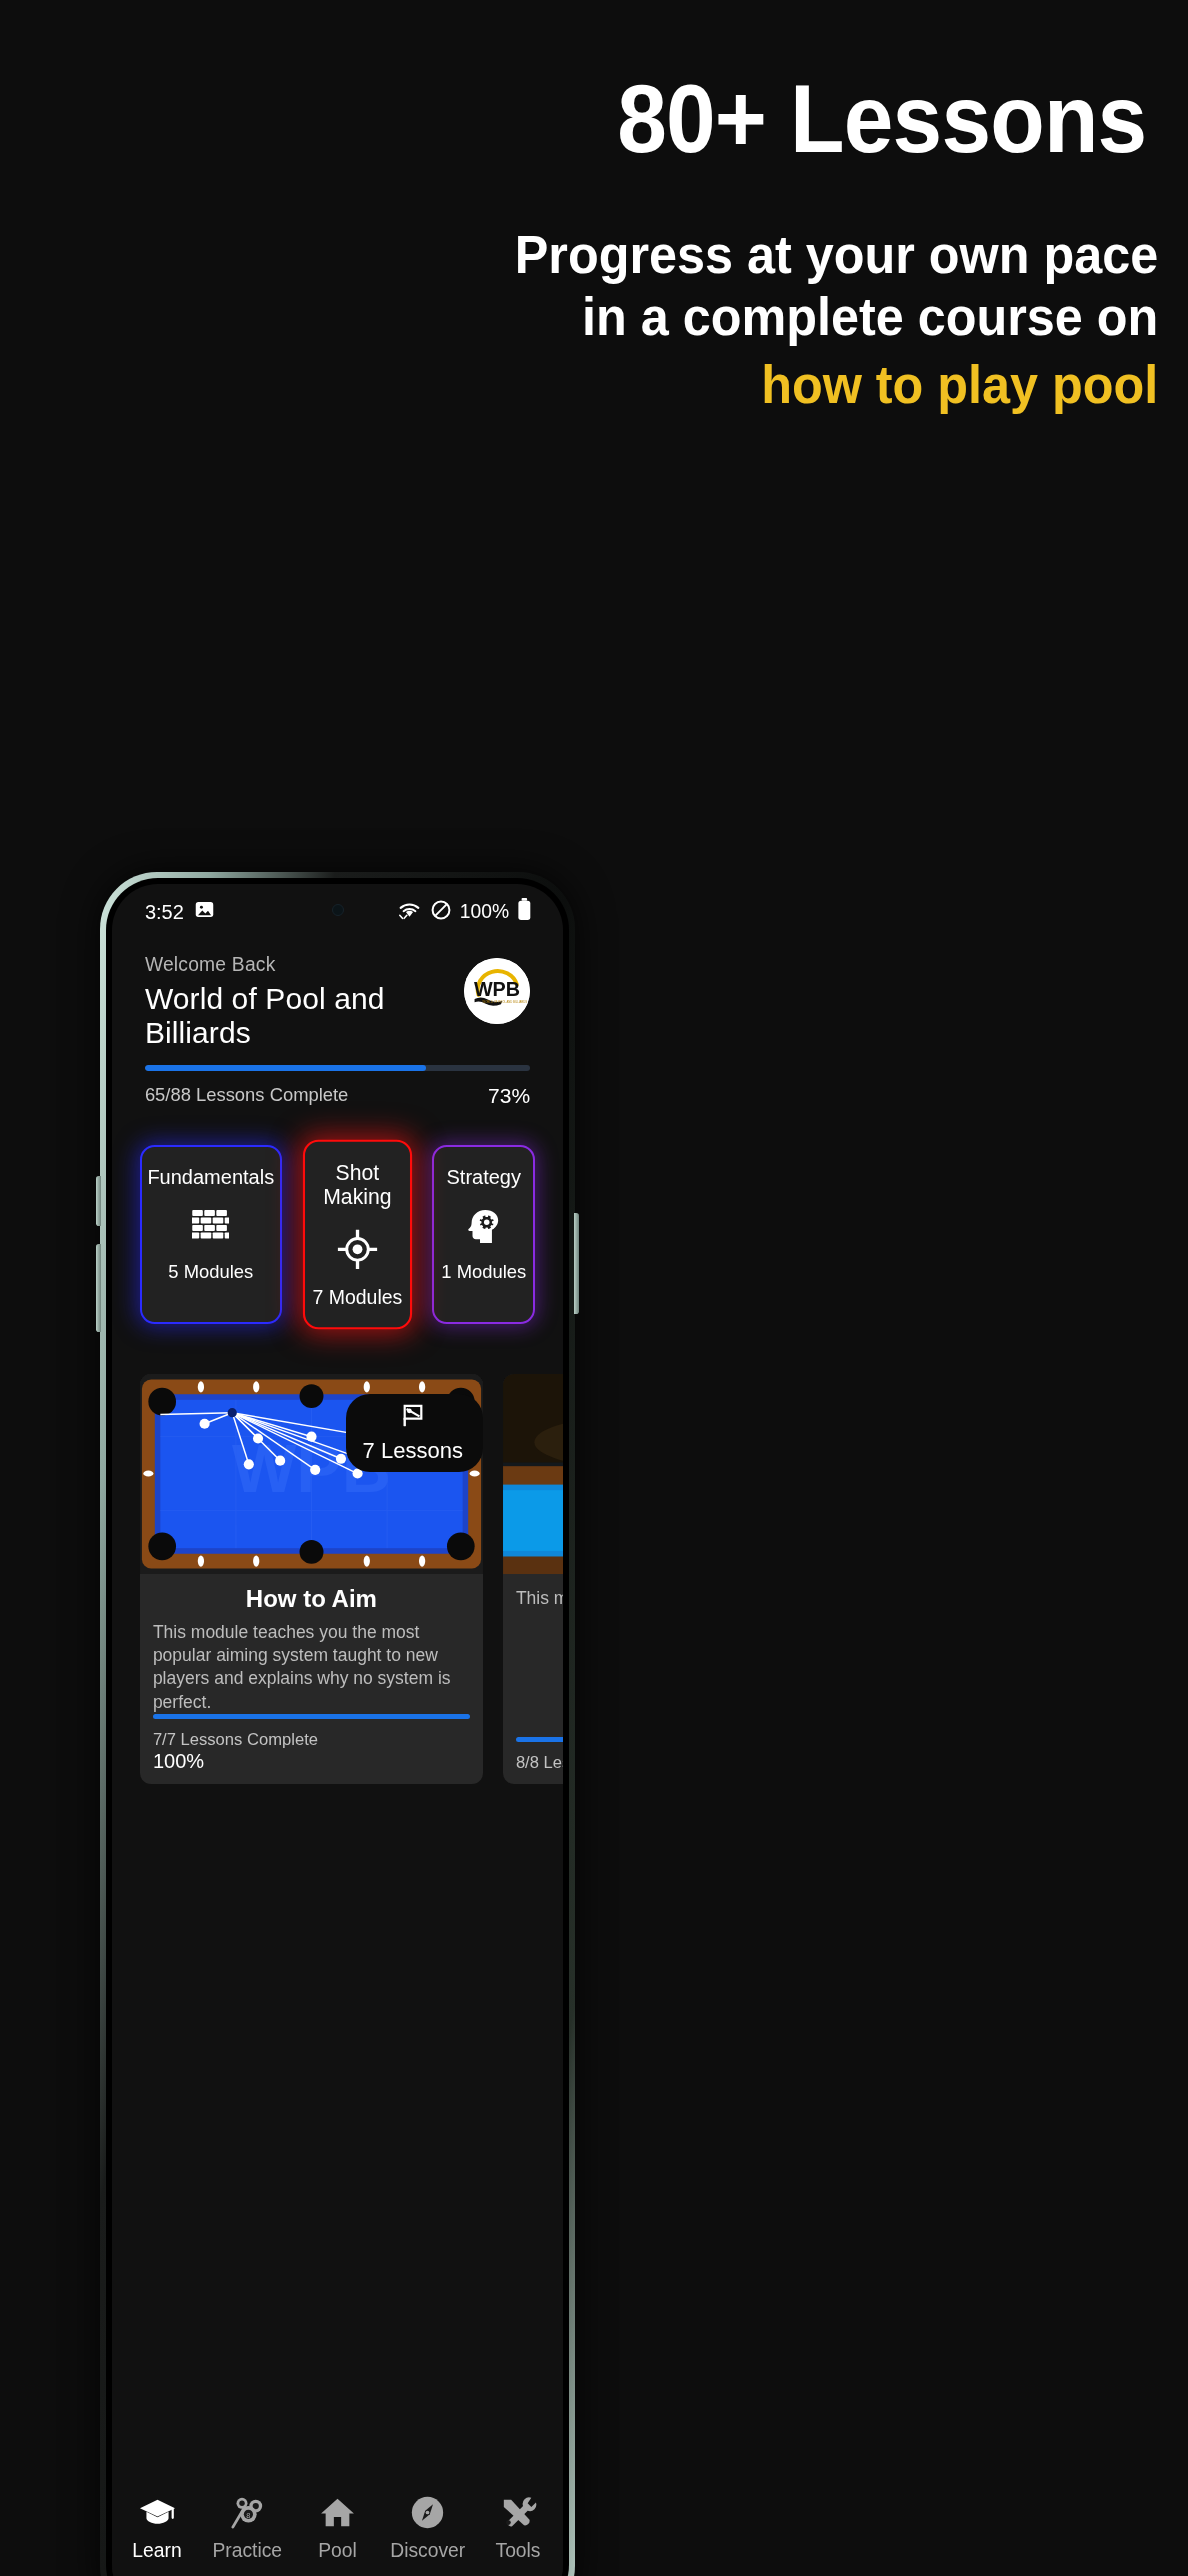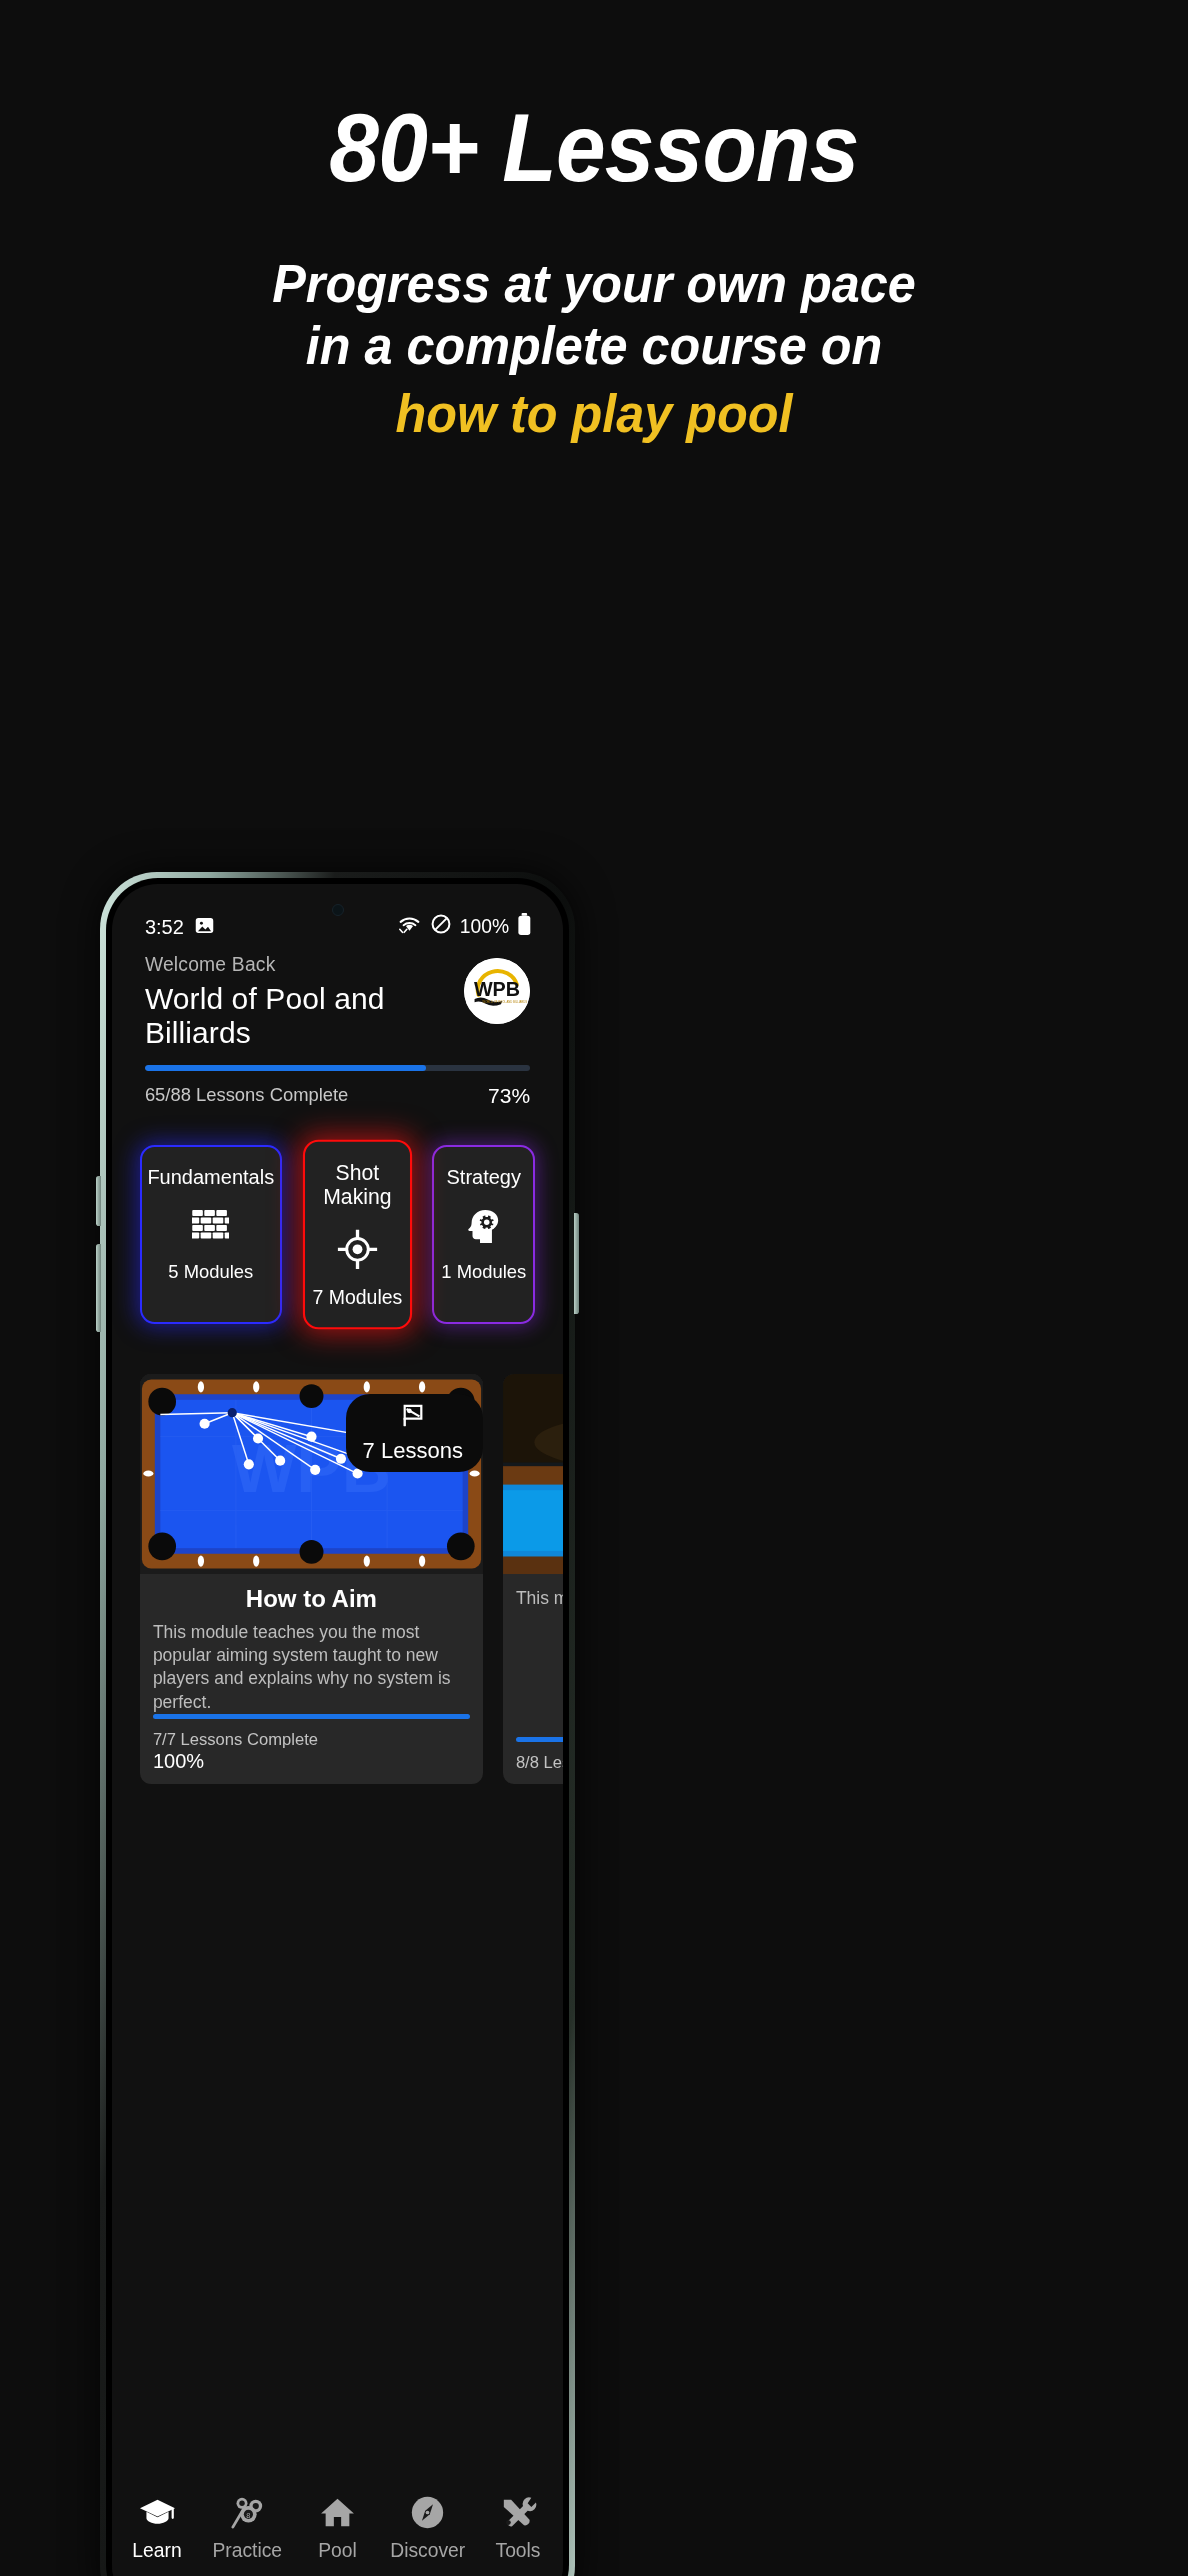--- a/index.html
+++ b/index.html
@@ -4,21 +4,21 @@
 <style>
   * { box-sizing: border-box; margin: 0; padding: 0; }
   html, body {
     width: 1188px; height: 2576px;
     background: #0d0d0d;
     font-family: "Liberation Sans", sans-serif;
     overflow: hidden;
   }
 
   
-  .promo { width: 1188px; padding-top: 100px; text-align: center; font-style: italic; }
+  .promo { width: 1188px; padding-top: 71px; text-align: right; }
   .promo-title {
     color: #ffffff;
     font-size: 96px;
     font-weight: bold;
     letter-spacing: -0.9px;
     line-height: 1.0;
     transform: scaleX(0.93);
   }
   .promo-sub {
     margin-top: 57px;
@@ -64,21 +64,21 @@
     background: linear-gradient(90deg,#b9cfc6,#6f837c);
     border-radius: 2.8px 0 0 2.8px;
   }
   .side-btn.b1 { top: 304px; height: 50px; }
   .side-btn.b2 { top: 372px; height: 88px; }
   .side-btn.r1 { left: auto; right: -3.7px; top: 341px; height: 101px; border-radius: 0 2.8px 2.8px 0; }
 
   
   .statusbar {
     height: 57px;
-    display: flex; align-items: flex-end; justify-content: space-between;
+    display: flex; align-items: center; justify-content: space-between;
     padding: 0 31px 0 33px;
     color: #fff;
     font-size: 20px;
     position: relative;
   }
   .sb-left { display: flex; align-items: center; gap: 10px; }
   .sb-right { display: flex; align-items: center; gap: 8.3px; font-size: 19.3px; }
   .camera-dot {
     position: absolute; left: 50%; transform: translateX(-50%);
     top: 20px; width: 12px; height: 12px; border-radius: 50%;

